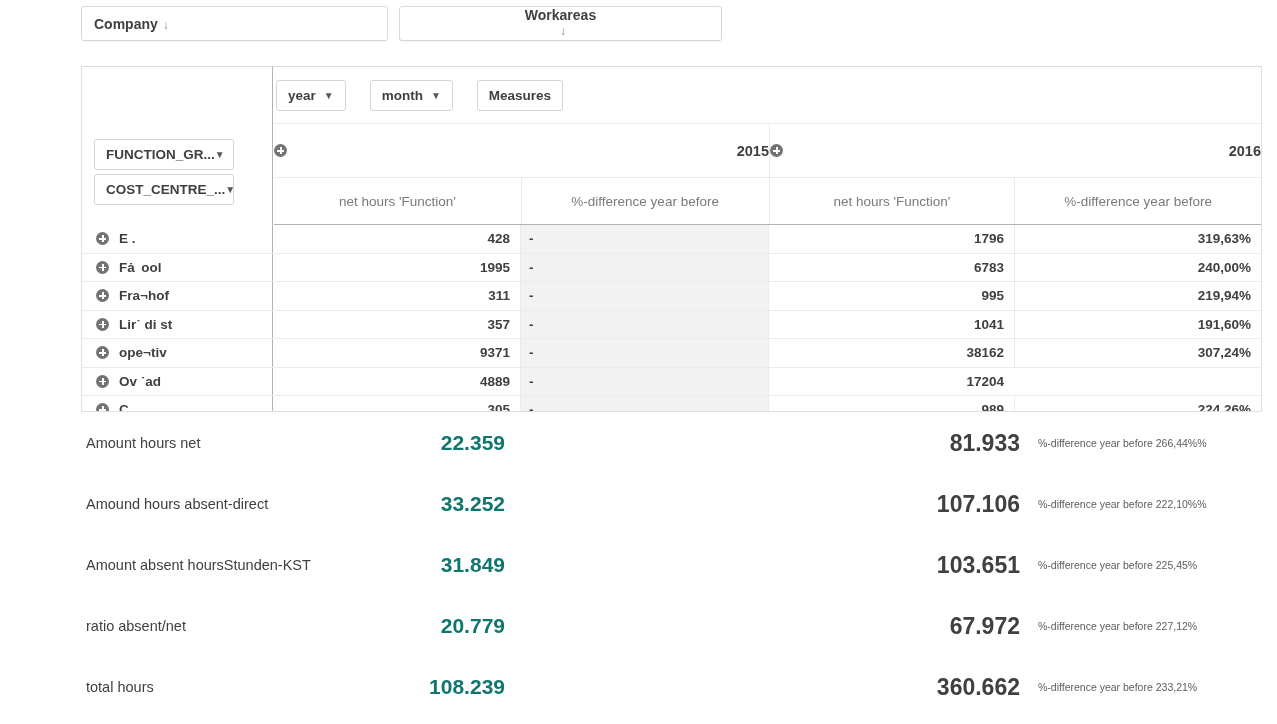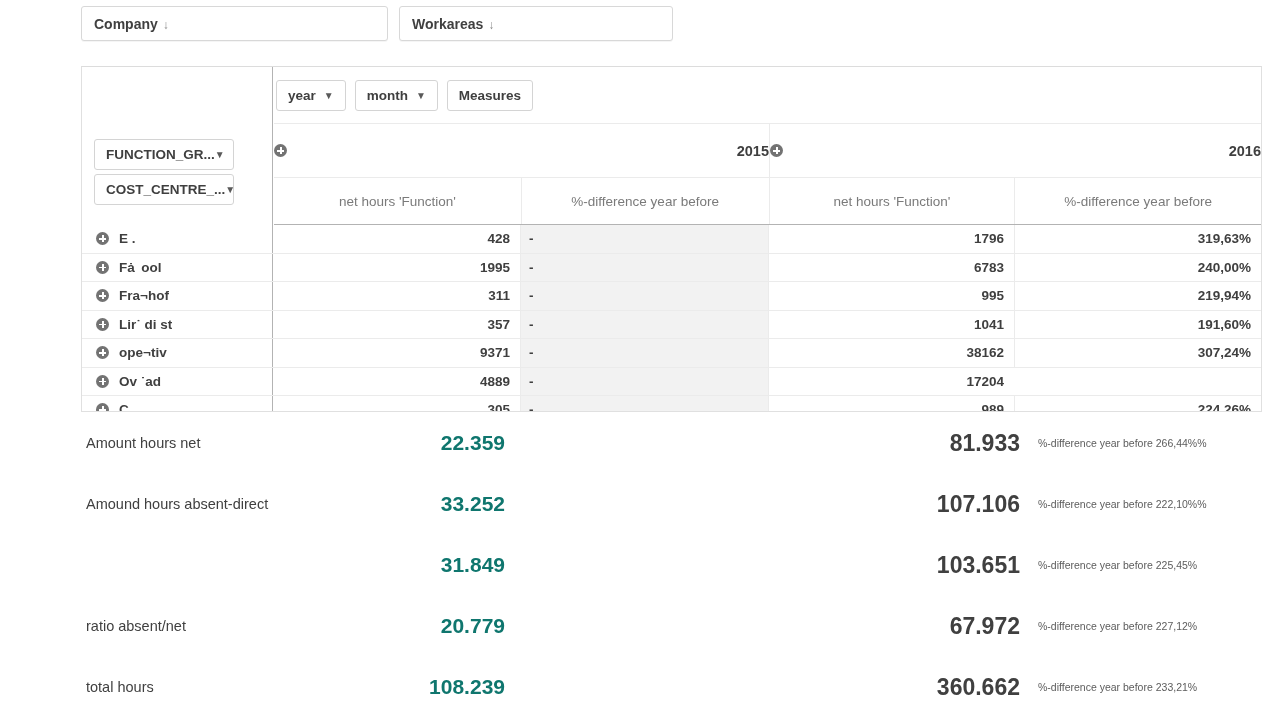--- a/index.html
+++ b/index.html
@@ -47,21 +47,21 @@
   .filter-box .fl-label { letter-spacing: 0; }
   .filter-box .fl-arrow {
     font-size: 12px;
     margin-left: 5px;
     color: #8c8c8c;
     font-weight: normal;
     position: relative;
     top: 1px;
   }
   #filter-company { left: 0px; width: 307px; }
-  #filter-workareas { left: 318px; width: 274px; }
+  #filter-workareas { left: 318px; width: 323px; flex-direction: column; }
 
   
   .pivot {
     position: absolute;
     left: 81px;
     top: 66px;
     width: 1181px;
     height: 346px;
     box-sizing: border-box;
     border: 1px solid #e0e0e0;
@@ -117,21 +117,21 @@
   }
   .chip {
     height: 31px;
     box-sizing: border-box;
     border: 1px solid #d4d4d4;
     border-radius: 3px;
     background: #ffffff;
     display: flex;
     align-items: center;
     padding: 0 11px;
-    margin-right: 9px;
+    margin-right: 24px;
     font-size: 13.5px;
     font-weight: bold;
     color: #3f3f3f;
   }
   .chip .caret { font-size: 10px; margin-left: 8px; color: #595959; }
 
   
   .year-row {
     position: absolute;
     left: 192px;
@@ -430,20 +430,21 @@
         <div class="kpi-v2">81.933</div>
         <div class="kpi-sub">%-difference year before 266,44%%</div>
       </div>
       <div class="kpi">
         <div class="kpi-label">Amound hours absent-direct</div>
         <div class="kpi-v1">33.252</div>
         <div class="kpi-v2">107.106</div>
         <div class="kpi-sub">%-difference year before 222,10%%</div>
       </div>
       <div class="kpi">
+        <div class="kpi-label">Amount absent hoursStunden-KST</div>
         <div class="kpi-v1">31.849</div>
         <div class="kpi-v2">103.651</div>
         <div class="kpi-sub">%-difference year before 225,45%</div>
       </div>
       <div class="kpi">
         <div class="kpi-label">ratio absent/net</div>
         <div class="kpi-v1">20.779</div>
         <div class="kpi-v2">67.972</div>
         <div class="kpi-sub">%-difference year before 227,12%</div>
       </div>

